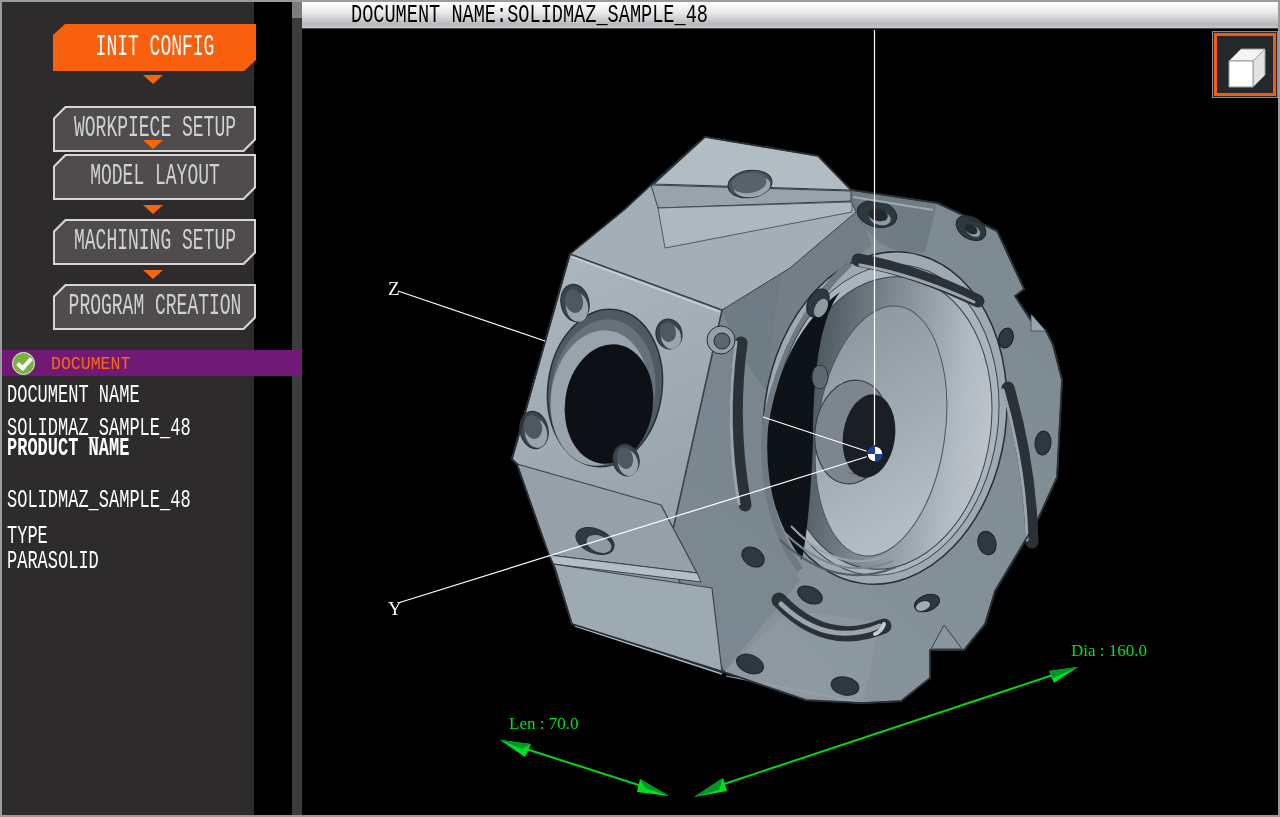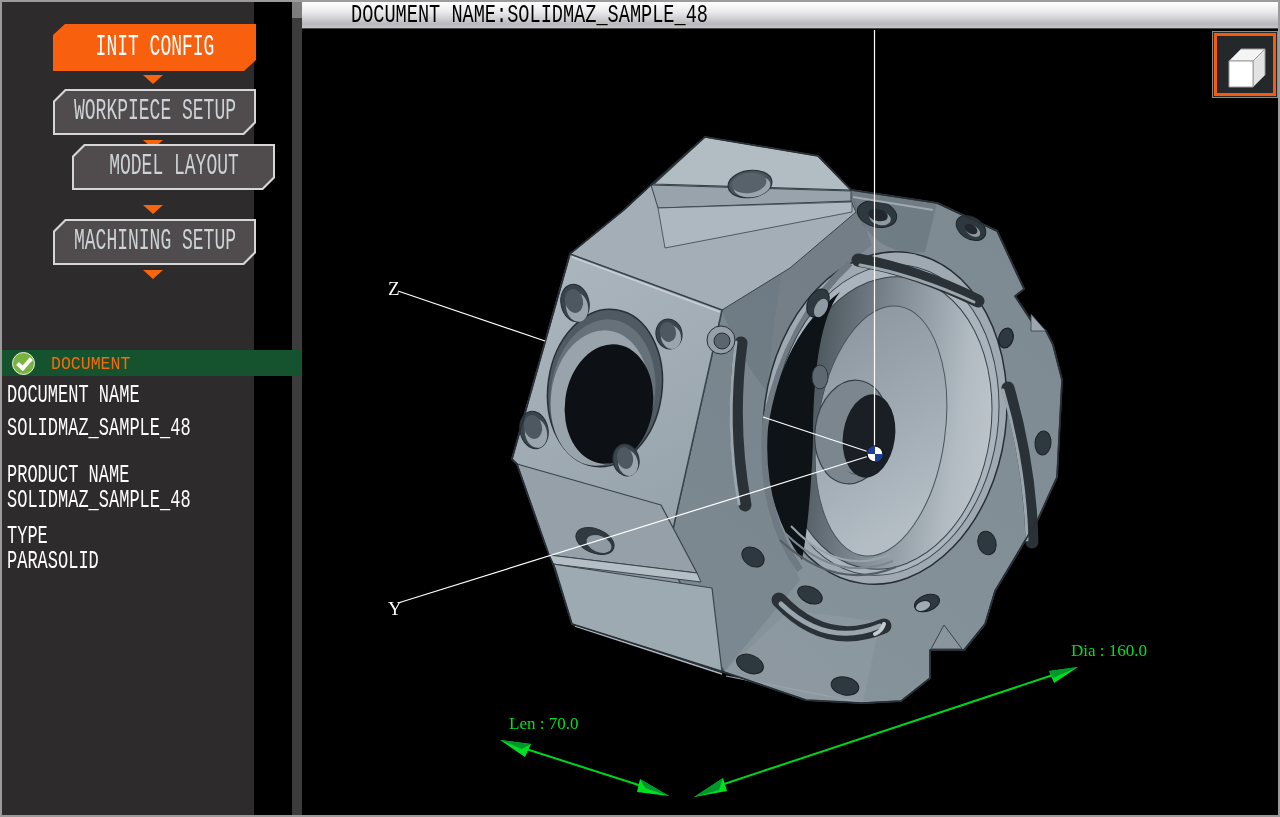--- a/index.html
+++ b/index.html
@@ -23,21 +23,21 @@
               transform:translate(-50%,-54%) scaleX(0.60); transform-origin:center center;
               white-space:nowrap; }
   .gray .bord { background:#d6d6d6; }
   .gray .fill { background:#504c4d; }
   .gray .lab span { color:#cdd3d6; }
   .orange .fill { background:#f8600e; inset:0; }
   .orange .lab span { color:#ffffff; }
   .arr { position:absolute; left:141px; width:0; height:0;
          border-left:10px solid transparent; border-right:10px solid transparent;
          border-top:9px solid #f8650a; }
-  #docbar { position:absolute; left:2px; top:350px; width:300px; height:26px; background:#14532d; }
+  #docbar { position:absolute; left:2px; top:350px; width:300px; height:26px; background:#701a75; }
   #docbar .check { position:absolute; left:10px; top:2px; width:23px; height:23px; border-radius:50%;
                    background:#79b23f; border:1px solid #e8f0e0; }
   #docbar .check:after { content:""; position:absolute; left:4px; top:5px; width:11px; height:5px;
                    border-left:4px solid #fff; border-bottom:4px solid #fff; transform:rotate(-48deg); }
   #docbar .dlab { position:absolute; left:49px; top:3px; }
   #docbar .dlab span { display:inline-block; font-size:19px; color:#f8690e;
                        transform:scaleX(0.87); transform-origin:left center; }
   .fld { position:absolute; left:5px; color:#fff; height:20px; }
   .fld span { display:inline-block; font-size:25px; color:#fff;
               transform:scaleX(0.68); transform-origin:left center; white-space:nowrap; }
@@ -54,41 +54,46 @@
 </style>
 </head>
 <body>
 <div id="frame"></div>
 <div id="sidebar">
   <div class="btn orange" style="top:22px; height:47px;">
     <div class="fill" style="clip-path:polygon(12px 0, 100% 0, 100% calc(100% - 11px), calc(100% - 12px) 100%, 0 100%, 0 11px);"></div>
     <div class="lab"><span>INIT CONFIG</span></div>
   </div>
   <div class="arr" style="top:73px;"></div>
-  <div class="btn gray" style="top:87px;">
+  <div class="btn gray" style="top:104px;">
     <div class="bord"></div>
       <div class="fill"></div>
     <div class="lab"><span>WORKPIECE SETUP</span></div>
   </div>
   <div class="arr" style="top:138px;"></div>
-  <div class="btn gray" style="top:142px;margin-left:19px;">
+  <div class="btn gray" style="top:152px;">
     <div class="bord"></div>
       <div class="fill"></div>
     <div class="lab"><span>MODEL LAYOUT</span></div>
   </div>
   <div class="arr" style="top:203px;"></div>
   <div class="btn gray" style="top:217px;">
     <div class="bord"></div>
       <div class="fill"></div>
     <div class="lab"><span>MACHINING SETUP</span></div>
   </div>
   <div class="arr" style="top:268px;"></div>
+  <div class="btn gray" style="top:282px;">
+    <div class="bord"></div>
+      <div class="fill"></div>
+    <div class="lab"><span>PROGRAM CREATION</span></div>
+  </div>
   <div class="fld" style="top:379px;"><span>DOCUMENT NAME</span></div>
   <div class="fld" style="top:412px;"><span>SOLIDMAZ_SAMPLE_48</span></div>
-  <div class="fld" style="top:459px;"><span>PRODUCT NAME</span></div>
+  <div class="fld" style="top:432px;font-weight:bold;"><span>PRODUCT NAME</span></div>
   <div class="fld" style="top:484px;"><span>SOLIDMAZ_SAMPLE_48</span></div>
   <div class="fld" style="top:520px;"><span>TYPE</span></div>
   <div class="fld" style="top:545px;"><span>PARASOLID</span></div>
 </div>
 <div id="sidestrip">
     <div class="nub"></div>
   </div>
 <div id="docbar">
   <div class="check"></div>
   <div class="dlab"><span>DOCUMENT</span></div>

